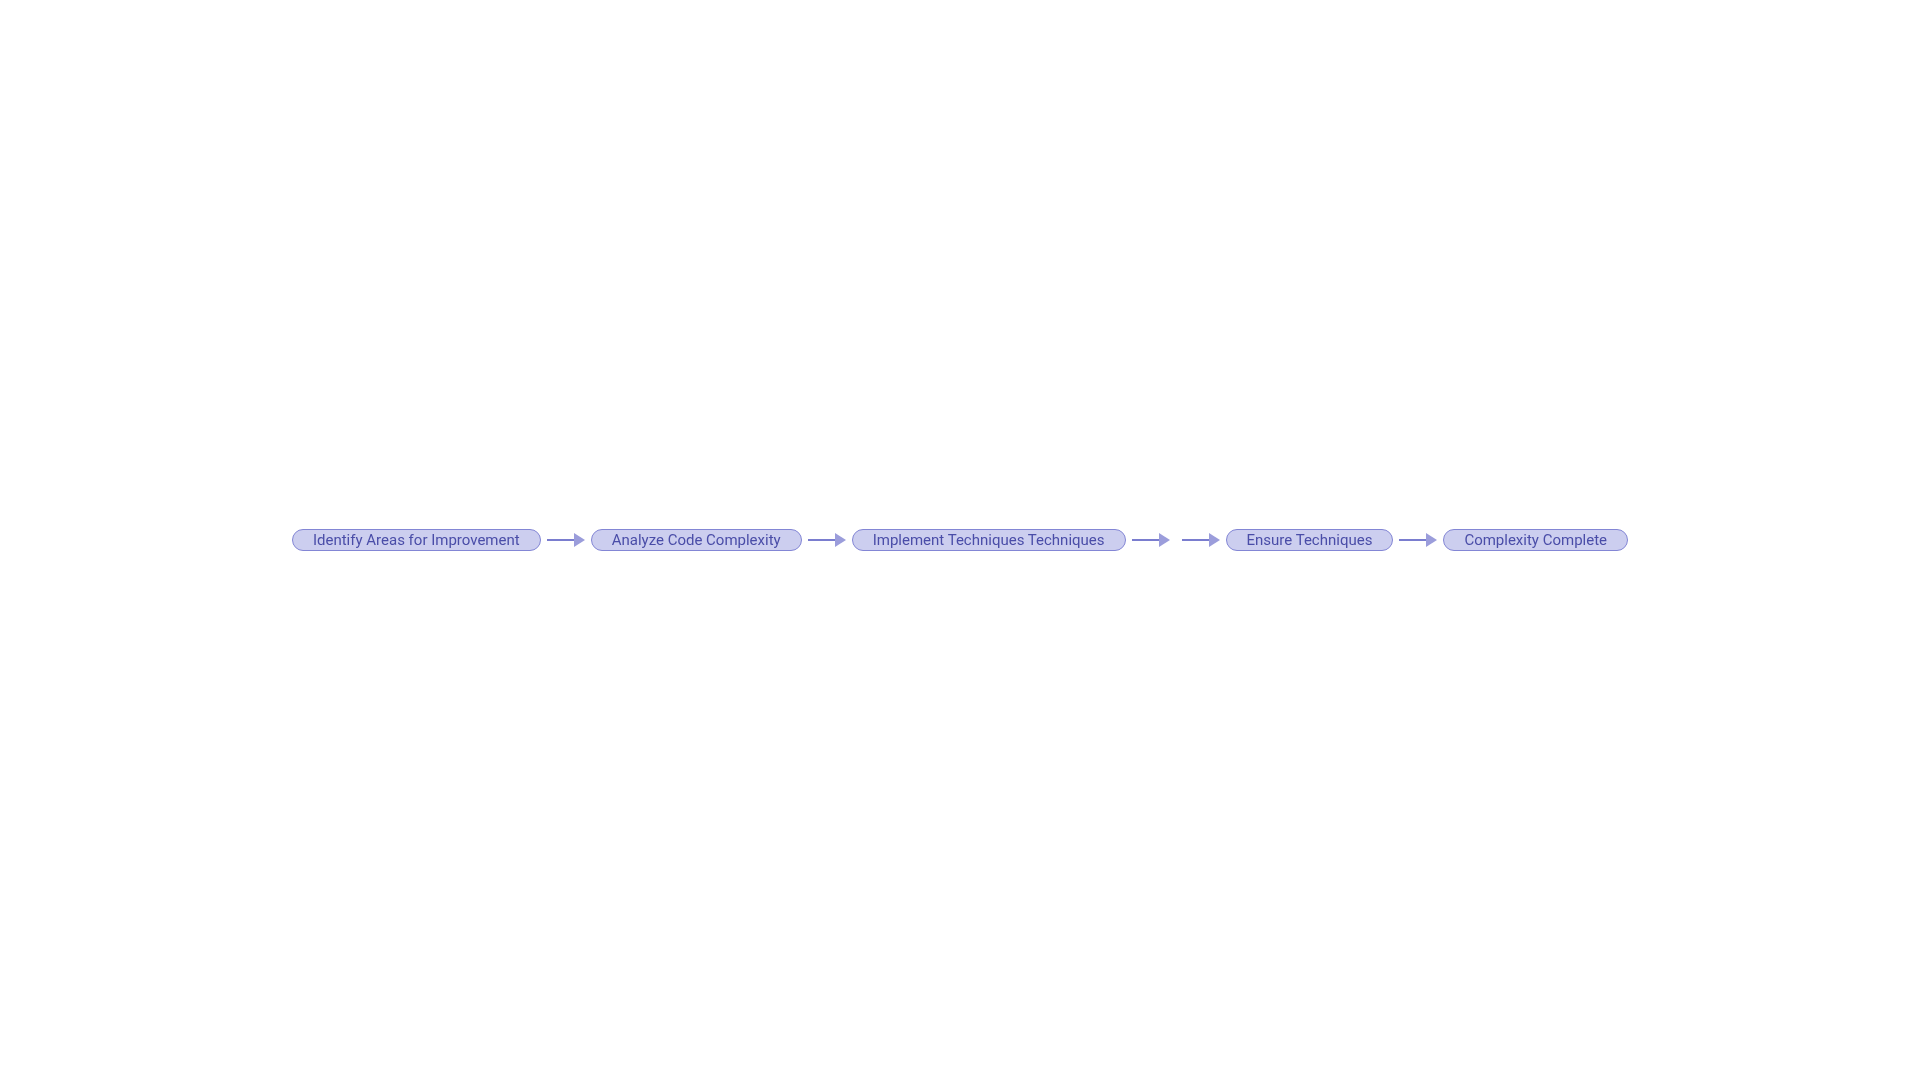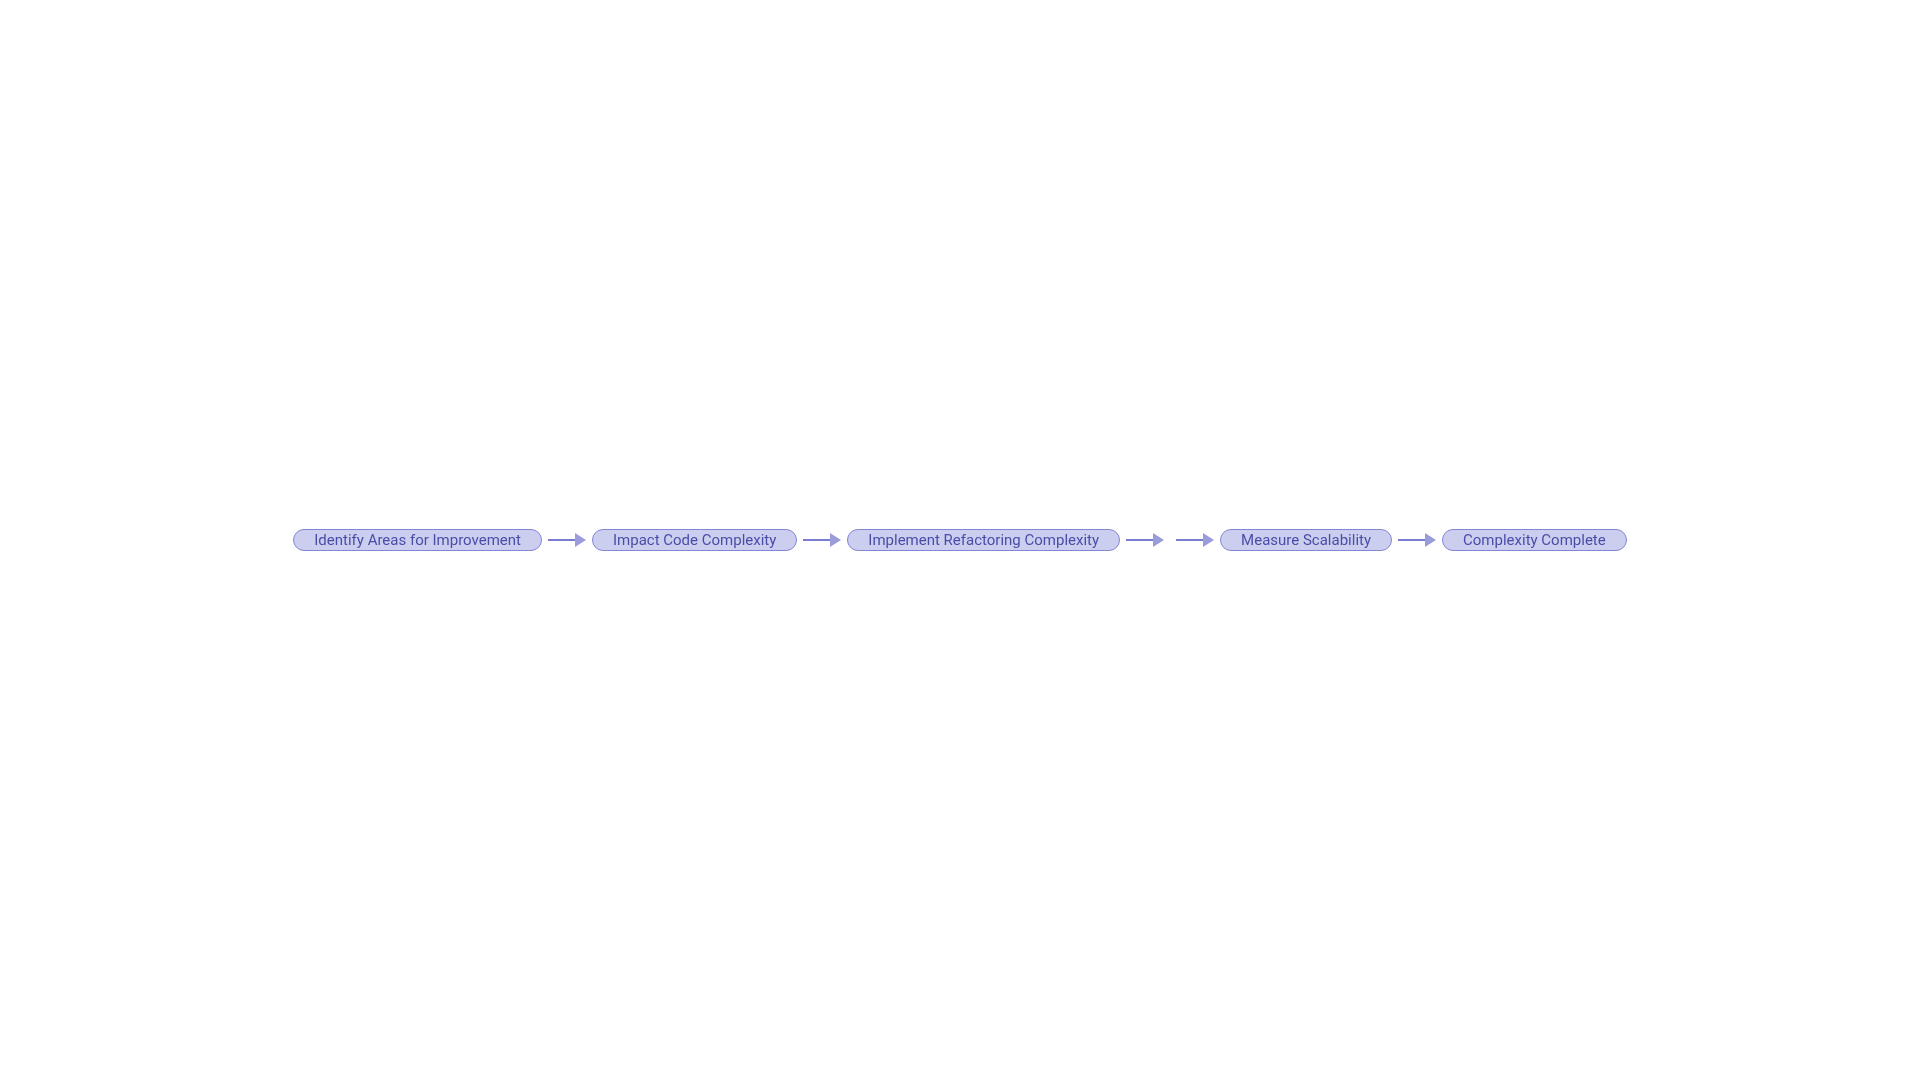--- a/index.html
+++ b/index.html
@@ -67,45 +67,45 @@
   <div class="node">
     <span>Identify Areas for Improvement</span>
   </div>
 
   <div class="arrow">
     <div class="arrow-line"></div>
     <div class="arrow-head"></div>
   </div>
 
   <div class="node">
-    <span>Impact Code Complexity</span>
+    <span>Analyze Code Complexity</span>
   </div>
 
   <div class="arrow">
     <div class="arrow-line"></div>
     <div class="arrow-head"></div>
   </div>
 
   <div class="node">
-    <span>Implement Refactoring Complexity</span>
+    <span>Implement Techniques Techniques</span>
   </div>
 
   <div class="arrow">
     <div class="arrow-line"></div>
     <div class="arrow-head"></div>
   </div>
 
 
   <div class="arrow">
     <div class="arrow-line"></div>
     <div class="arrow-head"></div>
   </div>
 
   <div class="node">
-    <span>Measure Scalability</span>
+    <span>Ensure Techniques</span>
   </div>
 
   <div class="arrow">
     <div class="arrow-line"></div>
     <div class="arrow-head"></div>
   </div>
 
   <div class="node">
     <span>Complexity Complete</span>
   </div>

